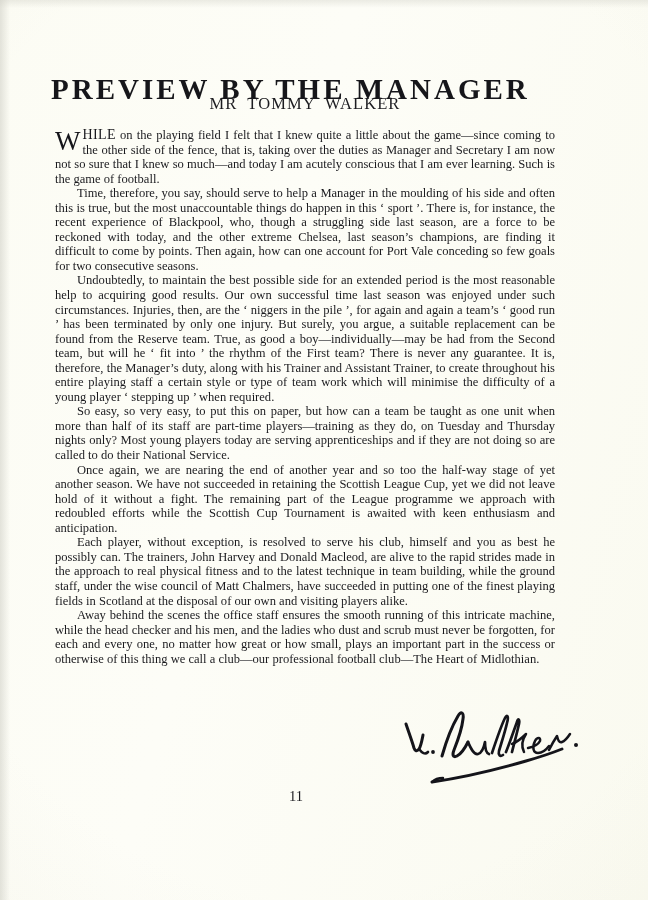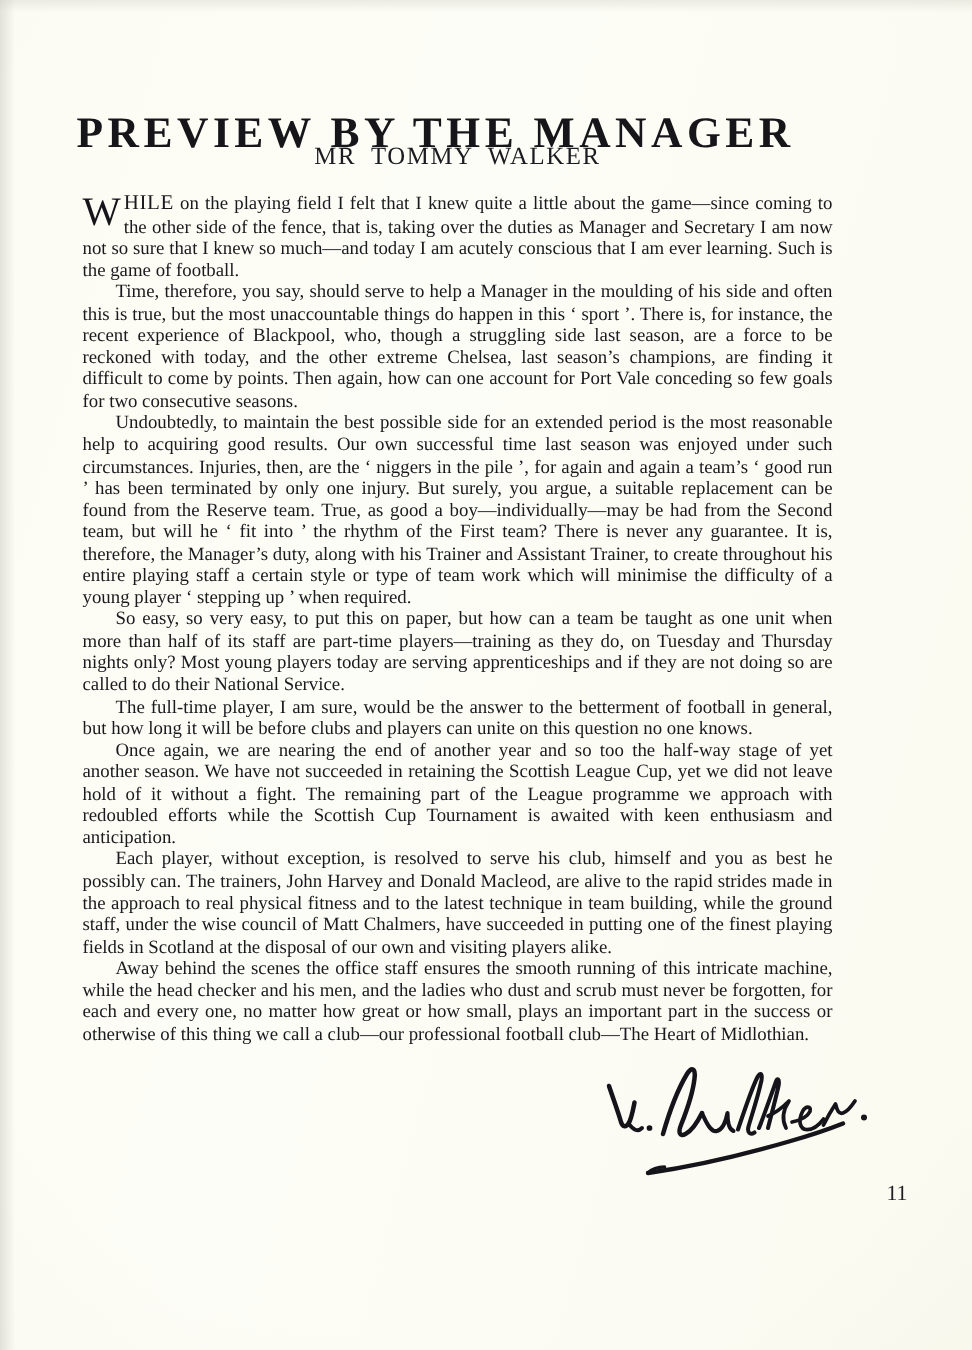--- a/index.html
+++ b/index.html
@@ -113,24 +113,24 @@
 
   .signature {
     position: absolute;
     left: 400px;
     top: 706px;
     width: 190px;
     height: 82px;
   }
   .page-number {
     position: absolute;
-    left: 13px;
+    left: 0;
     top: 789px;
     width: 592px;
-    text-align: right;
+    text-align: center;
     font-size: 14.5px;
     color: #1d1d22;
     line-height: 1;
   }
 </style>
 </head>
 <body>
 
 <div class="page">
   <div class="paper-tint"></div>
@@ -143,21 +143,20 @@
 
     <div class="doc-byline">MR TOMMY WALKER</div>
 
     <div class="body-text">
 
       <p class="first"><span class="dropcap">W</span><span class="smallcaps">HILE</span><span> on the playing field I felt that I knew quite a little about the game—since coming to the other side of the fence, that is, taking over the duties as Manager and Secretary I am now not so sure that I knew so much—and today I am acutely conscious that I am ever learning. Such is the game of football.</span></p>
 
       <p>Time, therefore, you say, should serve to help a Manager in the moulding of his side and often this is true, but the most unaccountable things do happen in this ‘ sport ’. There is, for instance, the recent experience of Blackpool, who, though a struggling side last season, are a force to be reckoned with today, and the other extreme Chelsea, last season’s champions, are finding it difficult to come by points. Then again, how can one account for Port Vale conceding so few goals for two consecutive seasons.</p>
       <p>Undoubtedly, to maintain the best possible side for an extended period is the most reasonable help to acquiring good results. Our own successful time last season was enjoyed under such circumstances. Injuries, then, are the ‘ niggers in the pile ’, for again and again a team’s ‘ good run ’ has been terminated by only one injury. But surely, you argue, a suitable replacement can be found from the Reserve team. True, as good a boy—individually—may be had from the Second team, but will he ‘ fit into ’ the rhythm of the First team? There is never any guarantee. It is, therefore, the Manager’s duty, along with his Trainer and Assistant Trainer, to create throughout his entire playing staff a certain style or type of team work which will minimise the difficulty of a young player ‘ stepping up ’ when required.</p>
       <p>So easy, so very easy, to put this on paper, but how can a team be taught as one unit when more than half of its staff are part-time players—training as they do, on Tuesday and Thursday nights only? Most young players today are serving apprenticeships and if they are not doing so are called to do their National Service.</p>
-      <p>The full-time player, I am sure, would be the answer to the betterment of football in general, but how long it will be before clubs and players can unite on this question no one knows.</p>
       <p>Once again, we are nearing the end of another year and so too the half-way stage of yet another season. We have not succeeded in retaining the Scottish League Cup, yet we did not leave hold of it without a fight. The remaining part of the League programme we approach with redoubled efforts while the Scottish Cup Tournament is awaited with keen enthusiasm and anticipation.</p>
       <p>Each player, without exception, is resolved to serve his club, himself and you as best he possibly can. The trainers, John Harvey and Donald Macleod, are alive to the rapid strides made in the approach to real physical fitness and to the latest technique in team building, while the ground staff, under the wise council of Matt Chalmers, have succeeded in putting one of the finest playing fields in Scotland at the disposal of our own and visiting players alike.</p>
       <p>Away behind the scenes the office staff ensures the smooth running of this intricate machine, while the head checker and his men, and the ladies who dust and scrub must never be forgotten, for each and every one, no matter how great or how small, plays an important part in the success or otherwise of this thing we call a club—our professional football club—The Heart of Midlothian.</p>
 
     </div>
 
     <div class="signature">
       <svg width="190" height="82" viewBox="0 0 190 82" xmlns="http://www.w3.org/2000/svg" aria-hidden="true">
         <g fill="none" stroke="#14141a" stroke-linecap="round" stroke-linejoin="round">
 

